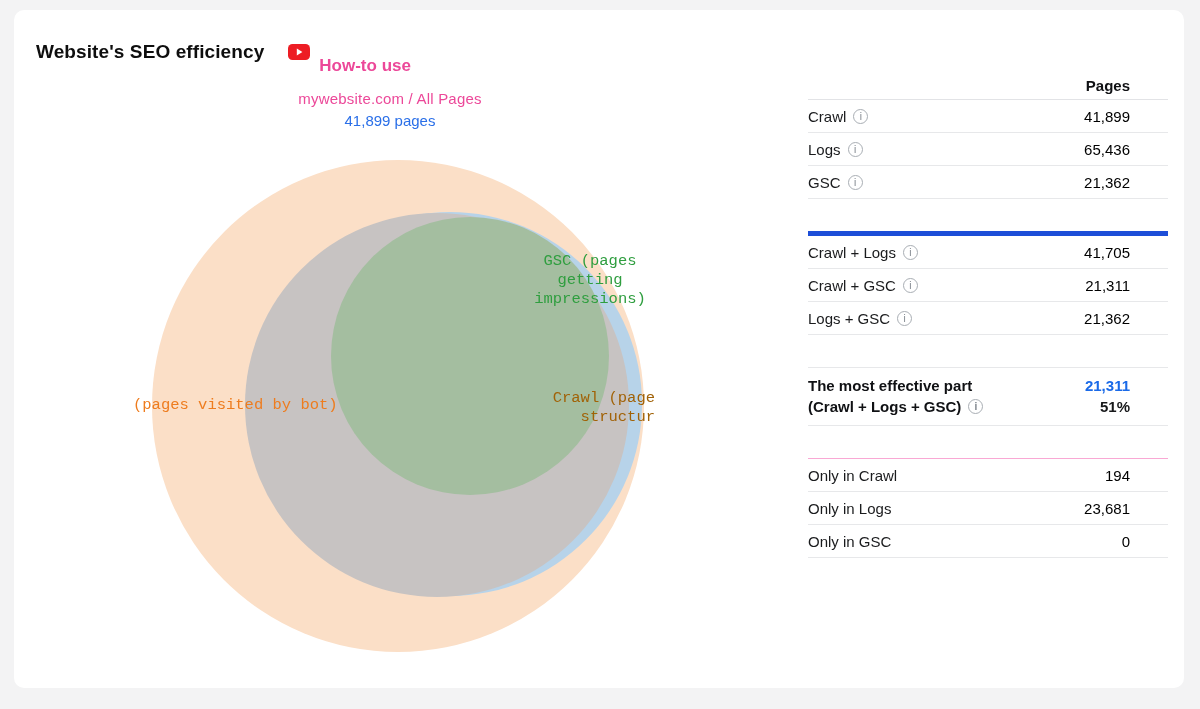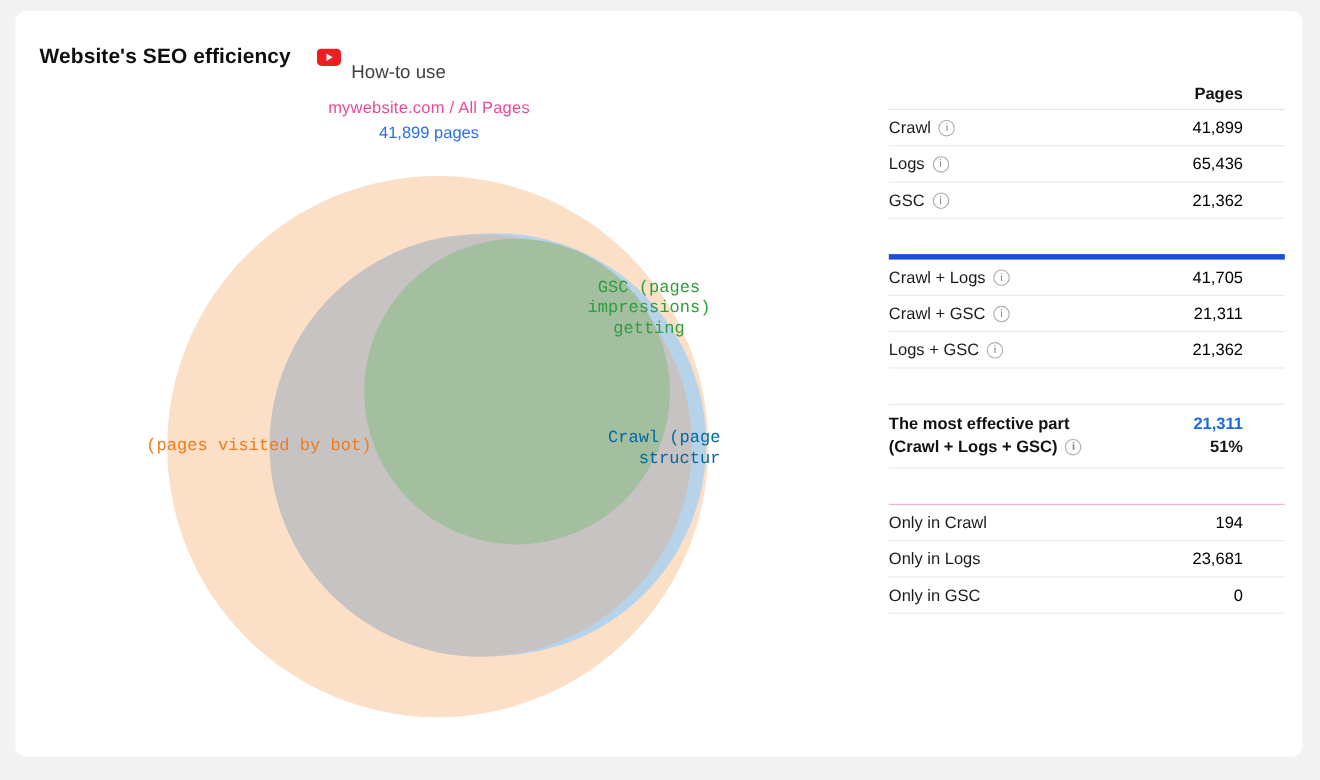--- a/index.html
+++ b/index.html
@@ -25,37 +25,37 @@
   .title {
     font-size: 19px; font-weight: 700; color: #0e0e0e;
     letter-spacing: .1px;
   }
   .howto {
     display: flex; align-items: center; margin-left: 24px;
     cursor: pointer; text-decoration: none;
   }
   .yt { width: 22px; height: 16px; display: block; }
   .howto-label {
-    margin-left: 9px; font-size: 17px; color: #404040; font-weight: 400; margin-top: 28px;
+    margin-left: 9px; font-size: 17px; color: #ec4899; font-weight: 700; margin-top: 28px;
   }
   
   .venn-wrap {
     position: absolute; left: 22px; top: 60px;
     width: 620px; height: 606px; overflow: hidden;
   }
   .venn-svg { position: absolute; left: 0; top: 0; }
   .chart-head {
     position: absolute; left: 44px; top: 20px; width: 620px;
     text-align: center; pointer-events: none;
   }
   .chart-head .site { font-size: 15px; color: #ec4899; letter-spacing: .2px; }
   .chart-head .pages { font-size: 15px; color: #2a6fe8; margin-top: 5px; }
   .lbl { position: absolute; font-size: 15.5px; line-height: 19px; pointer-events: none; font-family: Liberation Mono, monospace; }
   .lbl-gsc { left: 464px; top: 182px; width: 180px; text-align: center; color: #2f9e3f; }
-  .lbl-crawl { right: 1px; top: 319px; text-align: right; color: #0369a1; }
+  .lbl-crawl { right: 1px; top: 319px; text-align: right; color: #a16207; }
   .lbl-logs { left: 97px; top: 326px; color: #ee7c1e; }
   
   .stats {
     position: absolute; left: 794px; top: 62px; width: 360px;
     font-size: 15px; color: #17181a;
   }
   .stats .thead {
     height: 28px; display: flex; justify-content: flex-end; align-items: center;
     border-bottom: 1px solid #e2e3e6;
     padding-right: 38px; font-weight: 700; color: #101114;
@@ -110,22 +110,22 @@
       <circle cx="434" cy="286" r="139" fill="#a4bea0"></circle>
     </svg>
 
     <div class="chart-head">
       <div class="site">mywebsite.com / All Pages</div>
       <div class="pages">41,899 pages</div>
     </div>
 
     <div class="lbl lbl-gsc">
       <div>GSC (pages</div>
+      <div>getting</div>
       <div>impressions)</div>
-      <div>getting</div>
     </div>
 
     <div class="lbl lbl-crawl">
       <div>Crawl (page</div>
       <div>structur</div>
     </div>
 
     <div class="lbl lbl-logs">(pages visited by bot)</div>
   </div>
 

